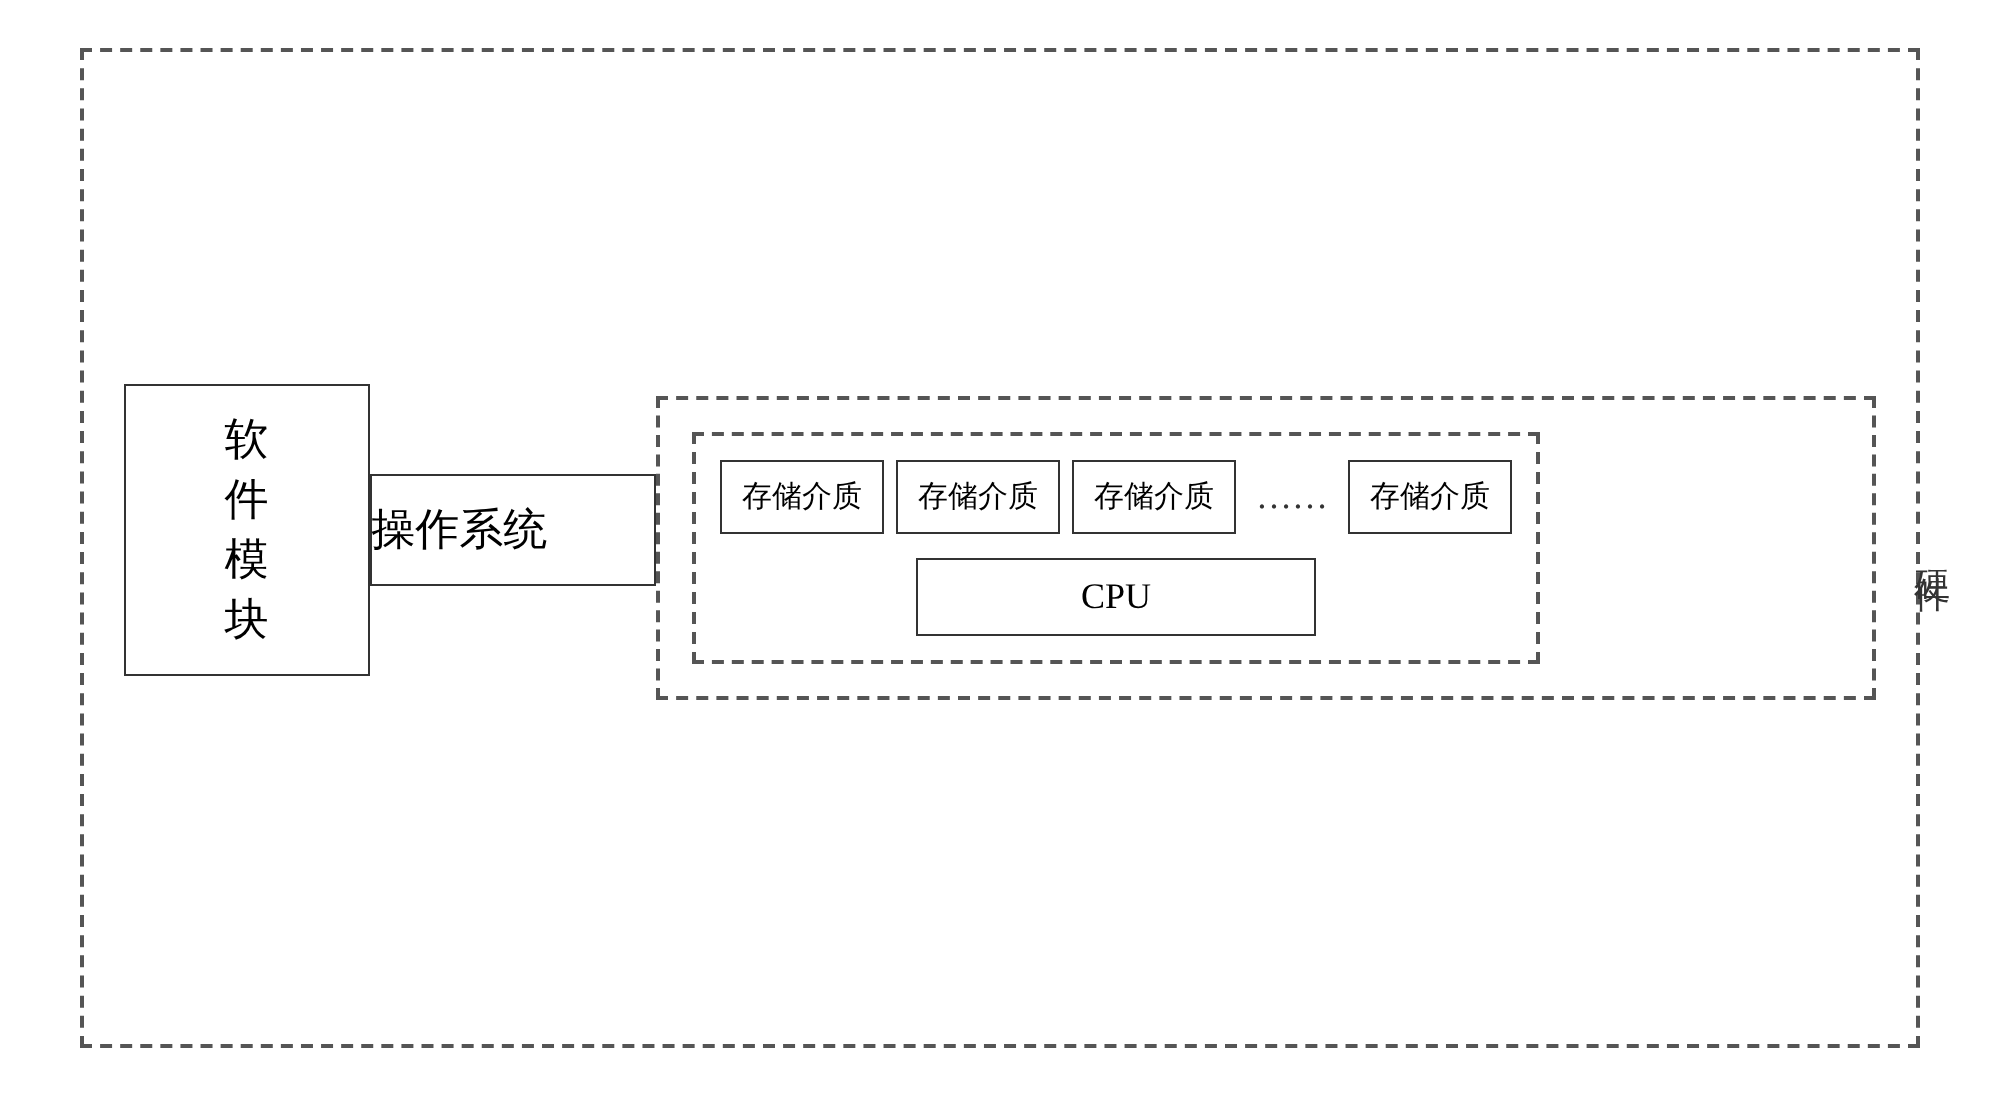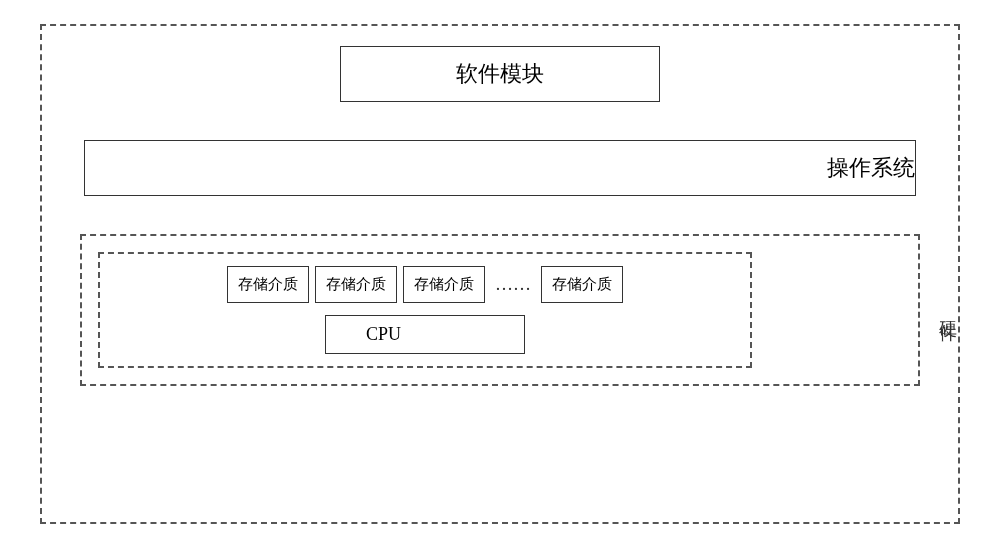--- a/index.html
+++ b/index.html
@@ -16,44 +16,43 @@
       align-items: center;
       justify-content: center;
       font-family: "SimSun", "STSong", serif;
     }
 
     .diagram-container {
       width: 920px;
       height: 500px;
       position: relative;
       display: flex;
-      flex-direction: column;
+      flex-direction: row;
       align-items: center;
       justify-content: flex-start;
       padding: 20px 20px 20px 20px;
       border: 2px dashed #555;
-      gap: 20px;
     }
 
     
     .software-box {
       border: 1.5px solid #333;
       padding: 12px 40px;
       font-size: 22px;
       text-align: center;
       width: 320px;
       margin-bottom: 18px;
     }
 
     
     .os-box {
       border: 1.5px solid #333;
       padding: 12px 0;
       font-size: 22px;
-      text-align: right;
+      text-align: left;
       width: 832px;
       margin-bottom: 18px;
     }
 
     
     .hardware-outer {
       border: 2px dashed #555;
       width: 840px;
       padding: 16px 16px 16px 16px;
       position: relative;
@@ -106,21 +105,21 @@
       font-size: 18px;
       padding: 0 4px;
       color: #333;
     }
 
     
     .cpu-box {
       border: 1.5px solid #333;
       padding: 8px 40px;
       font-size: 18px;
-      text-align: left;
+      text-align: center;
       width: 200px;
     }
 
     
     .right-section {
       display: flex;
       flex-direction: column;
       align-items: center;
       justify-content: center;
       gap: 14px;

